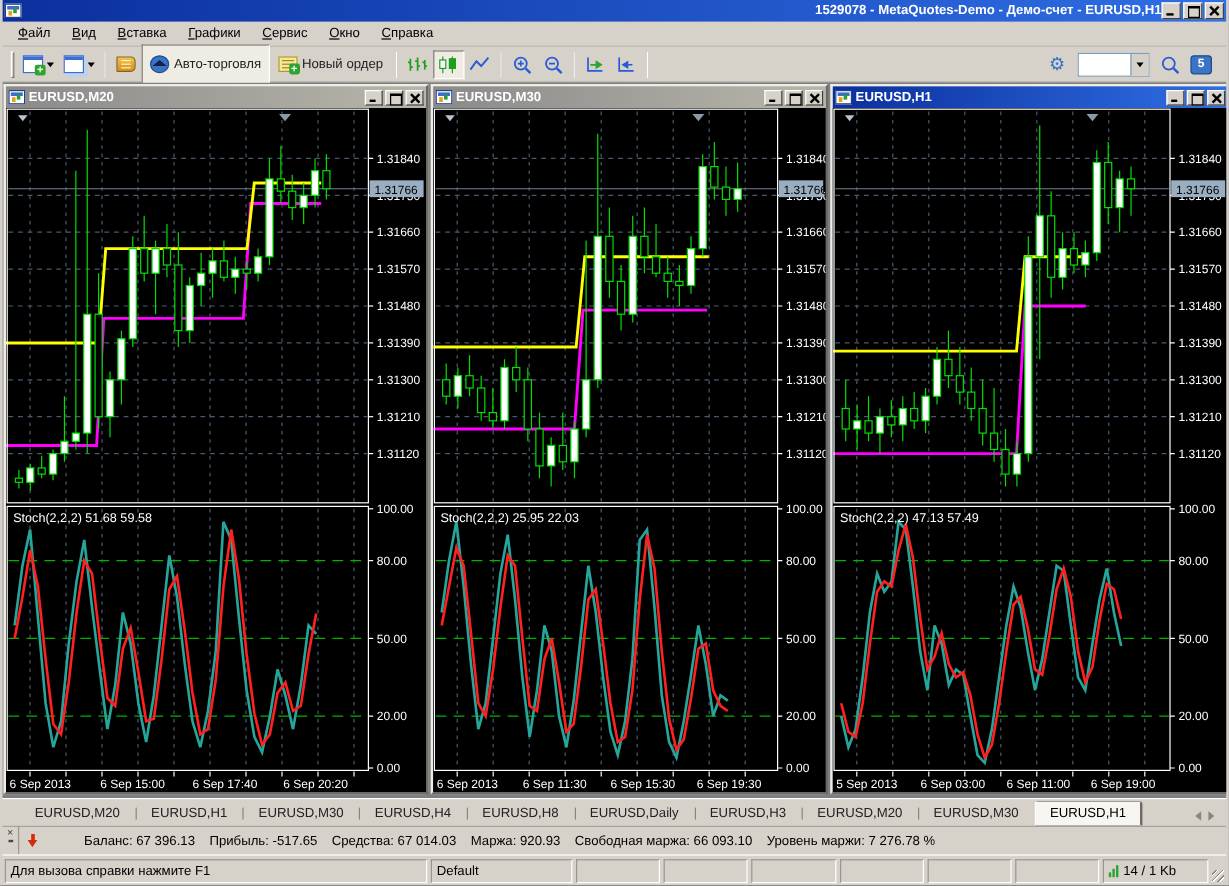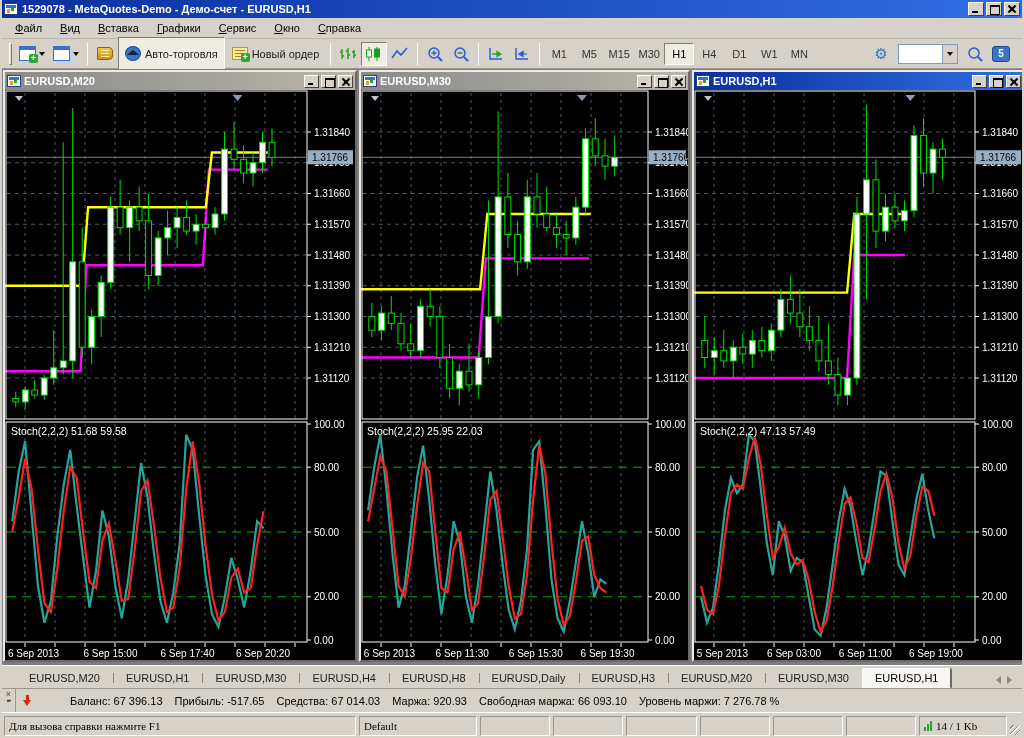--- a/index.html
+++ b/index.html
@@ -3,21 +3,21 @@
 <meta charset="utf-8">
 <style>
   html,body{margin:0;padding:0;background:#555;}
   *{box-sizing:border-box;}
   .app{width:1024px;height:738px;position:relative;font-family:"Liberation Sans",sans-serif;
        background:#d6d2ca;border-left:2px solid #d6d2ca;border-right:2px solid #d6d2ca;
        display:flex;flex-direction:column;overflow:hidden;}
   
   .titlebar{height:18px;background:linear-gradient(90deg,#0b2f9e,#2f6fe4);display:flex;align-items:center;
             color:#fff;font-size:11px;font-weight:bold;padding:0 2px;flex:0 0 18px;}
-  .titlebar .ttext{flex:1;white-space:nowrap;overflow:hidden;margin-left:4px;}
+  .titlebar .ttext{flex:1;white-space:nowrap;overflow:hidden;margin-left:14px;text-align:right;}
   .appicon{width:14px;height:12px;background:#fff;border:1px solid #24417e;position:relative;}
   .appicon::before{content:"";position:absolute;left:1px;right:1px;top:1px;height:3px;background:#3a6fd0;}
   .appicon::after{content:"";position:absolute;left:2px;bottom:1px;width:3px;height:4px;background:#e8a020;box-shadow:4px -2px 0 #2aa12a;}
   .winbtns{display:flex;gap:2px;}
   .wbtn{width:16px;height:14px;background:#d6d2ca;border:1px solid;border-color:#fff #404040 #404040 #fff;
         position:relative;display:inline-block;}
   .wbtn.min::after{content:"";position:absolute;left:3px;right:5px;bottom:2px;height:2px;background:#000;}
   .wbtn.rest::after{content:"";position:absolute;left:3px;top:2px;width:8px;height:7px;border:1px solid #000;border-top-width:2px;}
   .wbtn.close::before,.wbtn.close::after{content:"";position:absolute;left:2px;top:5px;width:10px;height:2px;background:#000;}
   .wbtn.close::before{transform:rotate(45deg);} .wbtn.close::after{transform:rotate(-45deg);}
@@ -79,21 +79,21 @@
   .tabarrows{margin-left:auto;display:flex;gap:6px;align-items:center;padding:0 8px 4px 0;}
   .tri-l{width:0;height:0;border-top:4px solid transparent;border-bottom:4px solid transparent;border-right:5px solid #8a867e;}
   .tri-r{width:0;height:0;border-top:4px solid transparent;border-bottom:4px solid transparent;border-left:5px solid #8a867e;}
   
   .terminal{flex:0 0 24px;background:#d6d2ca;display:flex;align-items:center;border-top:1px solid #9a968e;font-size:11px;}
   .tedge{width:14px;height:100%;border-right:1px solid #9a968e;display:flex;flex-direction:column;align-items:center;padding-top:1px;color:#444;}
   .tedge .tx{font-size:9px;line-height:8px;} .tedge .teq{font-size:8px;line-height:6px;letter-spacing:-1px;}
   .tico{width:22px;display:flex;justify-content:center;}
   .acct{display:flex;gap:12px;color:#000;white-space:nowrap;overflow:hidden;padding-left:32px;}
   
-  .statusbar{flex:1;background:#d6d2ca;border-top:1px solid #fff;display:flex;align-items:stretch;font-size:11px;padding-top:2px;font-family:Liberation Serif, serif;}
+  .statusbar{flex:1;background:#d6d2ca;border-top:1px solid #fff;display:flex;align-items:stretch;font-size:11px;padding-top:2px;}
   .scell{border:1px solid;border-color:#9a968e #fff #fff #9a968e;margin:1px 1px 2px 2px;display:flex;align-items:center;padding:0 4px;color:#000;white-space:nowrap;overflow:hidden;}
   .scell.help{width:352px;} .scell.prof{width:118px;} .scell.empty{flex:1;}
   .scell.net{width:88px;gap:4px;}
   .sig{display:inline-flex;align-items:flex-end;gap:1px;height:10px;}
   .sig i{display:block;width:2px;background:#2fa32f;} .sig i:nth-child(1){height:4px;} .sig i:nth-child(2){height:7px;} .sig i:nth-child(3){height:10px;}
   .gripcorner{width:14px;position:relative;}
   .gripcorner::before{content:"";position:absolute;right:2px;bottom:3px;width:10px;height:10px;
      background:repeating-linear-gradient(135deg,transparent,transparent 2px,#8a867e 2px,#8a867e 3px,#fff 3px,#fff 4px);}
 </style>
 </head>
@@ -187,31 +187,20 @@
           <path d="M5 8 h7 M10 5.5 L14 8 L10 10.5 Z" stroke="#2fa32f" fill="#2fa32f" stroke-width="1.4"></path>
         </svg>
     </span>
     <span class="tbtn">
       <svg width="18" height="16">
           <path d="M3 2 v11 h12" stroke="#2a5ad4" fill="none" stroke-width="1.4"></path>
           <path d="M14 8 h-6 M10 5.5 L6 8 L10 10.5 Z" stroke="#2a5ad4" fill="#2a5ad4" stroke-width="1.2"></path>
         </svg>
     </span>
     <span class="sep"></span>
-    <span id="tfbar" style="display:flex;">
-        <span class="tf-btn">M1</span>
-        <span class="tf-btn">M5</span>
-        <span class="tf-btn">M15</span>
-        <span class="tf-btn">M30</span>
-        <span class="tf-btn active">H1</span>
-        <span class="tf-btn">H4</span>
-        <span class="tf-btn">D1</span>
-        <span class="tf-btn">W1</span>
-        <span class="tf-btn">MN</span>
-      </span>
     <span style="margin-left:auto;display:flex;align-items:center;gap:4px;margin-right:8px;">
       <span class="tbtn">
           <span class="gear">⚙</span>
         </span>
       <span class="combo">
         <span class="cval"></span>
         <span class="cbtn">
             <span class="caret" style="margin:0;"></span>
           </span>
       </span>

